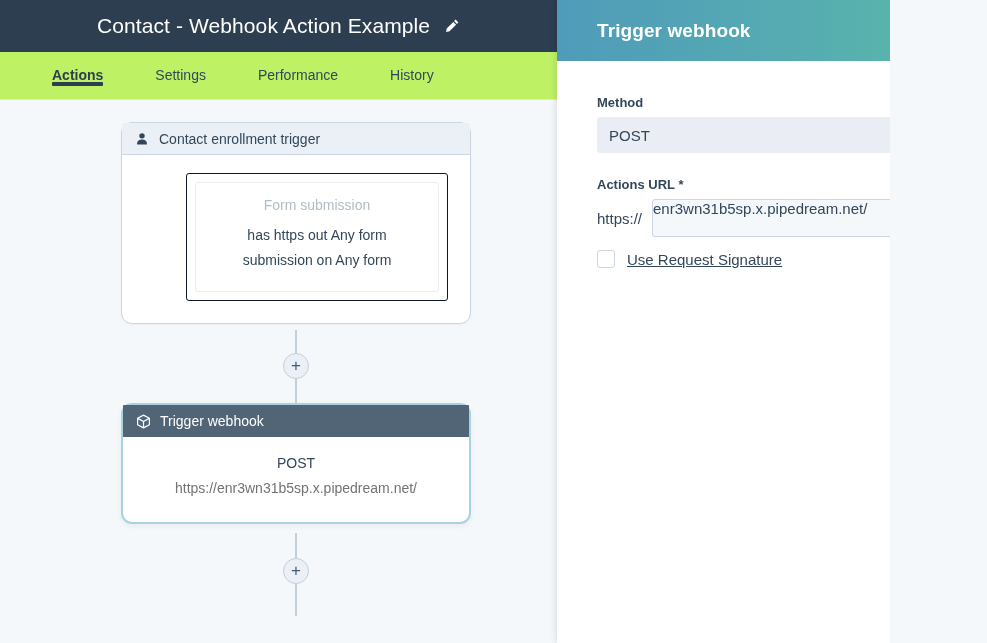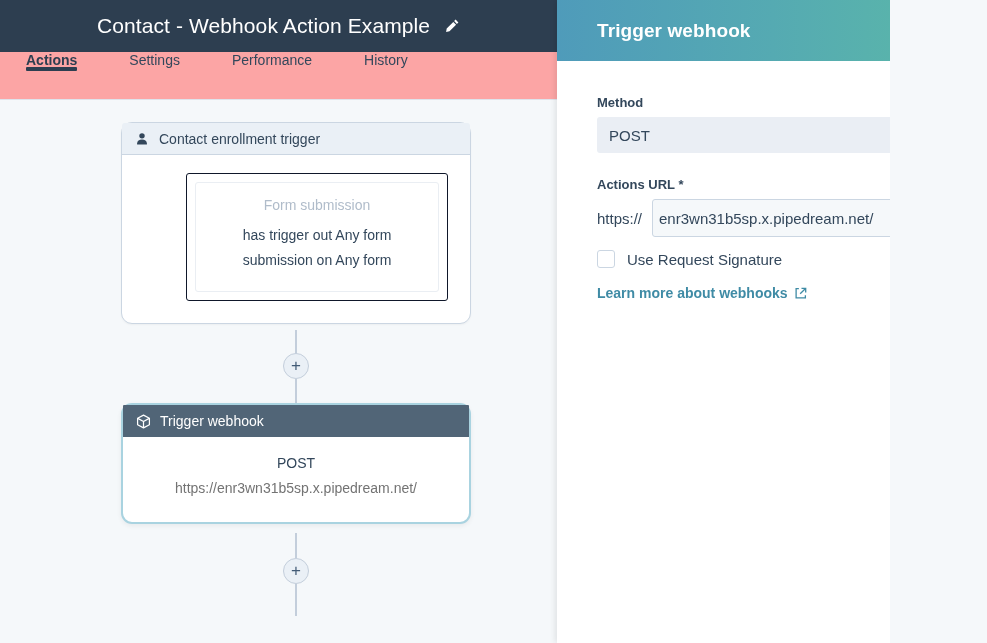--- a/index.html
+++ b/index.html
@@ -51,25 +51,25 @@
     height: 16px;
     display: inline-flex;
     align-items: center;
     justify-content: center;
     cursor: pointer;
   }
   .edit-pencil svg { display: block; }
 
   .tabsbar {
     height: 48px;
-    background: #fca5a5;
+    background: #bef264;
     border-bottom: 1px solid #dfe3eb;
     display: flex;
-    align-items: flex-start;
-    padding-left: 26px;
+    align-items: center;
+    padding-left: 52px;
     box-sizing: border-box;
   }
   .tab {
     display: flex;
     align-items: center;
     font-size: 14px;
     color: #33475b;
     margin-right: 52px;
     position: relative;
     cursor: pointer;
@@ -288,30 +288,31 @@
     margin-right: 10px;
     white-space: nowrap;
   }
   .url-input {
     flex: 1;
     background: #f5f8fa;
     border: 1px solid #cbd6e2;
     border-radius: 3px;
     height: 38px;
     display: flex;
-    align-items: center;
-    padding: 0 6px;
+    align-items: flex-start;
+    padding: 0 0;
     font-size: 15px;
     color: #33475b;
     box-sizing: border-box;
   }
   .check-row {
     display: flex;
     align-items: center;
     margin-top: 13px;
+    text-decoration: underline;
   }
   .checkbox {
     width: 18px;
     height: 18px;
     border: 1px solid #cbd6e2;
     border-radius: 3px;
     background: #ffffff;
     margin-right: 12px;
     cursor: pointer;
     box-sizing: border-box;
@@ -376,21 +377,21 @@
               <circle cx="8" cy="4.4" r="3.1" fill="#33475b"></circle>
               <path d="M8 8.6c-3.1 0-5.6 1.9-5.6 4.2v1.4h11.2v-1.4c0-2.3-2.5-4.2-5.6-4.2z" fill="#33475b"></path>
             </svg>
           </span>
           <span>Contact enrollment trigger</span>
         </div>
         <div class="node-body">
           <div class="inner-card">
             <div class="inner-card-in">
               <div class="form-sub-label">Form submission</div>
-              <div class="form-sub-desc"><span>has trigger out </span><b>Any form submission</b><span> on </span><b>Any form</b></div>
+              <div class="form-sub-desc"><span>has https out </span><b>Any form submission</b><span> on </span><b>Any form</b></div>
             </div>
           </div>
         </div>
       </div>
 
       <div class="connector" style="top:230px; height:33px;"></div>
       <div class="plus-btn" style="top:253px;">
         <span>+</span>
       </div>
       <div class="connector" style="top:279px; height:26px;"></div>
@@ -442,26 +443,17 @@
         <div class="url-input" placeholder="example.com/path">
           <span>enr3wn31b5sp.x.pipedream.net/</span>
         </div>
       </div>
 
       <div class="check-row">
         <div class="checkbox"></div>
         <div class="check-label">Use Request Signature</div>
       </div>
 
-      <div class="learn-link">
-        <span>Learn more about webhooks</span>
-        <span class="ext">
-          <svg width="13" height="13" viewBox="0 0 16 16">
-            <path d="M6 2H2.6v11.4H14V10" fill="none" stroke="#3f8ba5" stroke-width="1.6"></path>
-            <path d="M9.2 1.6H14.4v5.2M14.2 1.8L7.6 8.4" fill="none" stroke="#3f8ba5" stroke-width="1.6"></path>
-          </svg>
-        </span>
-      </div>
 
     </div>
   </div>
 
 </div>
 
 </body></html>

